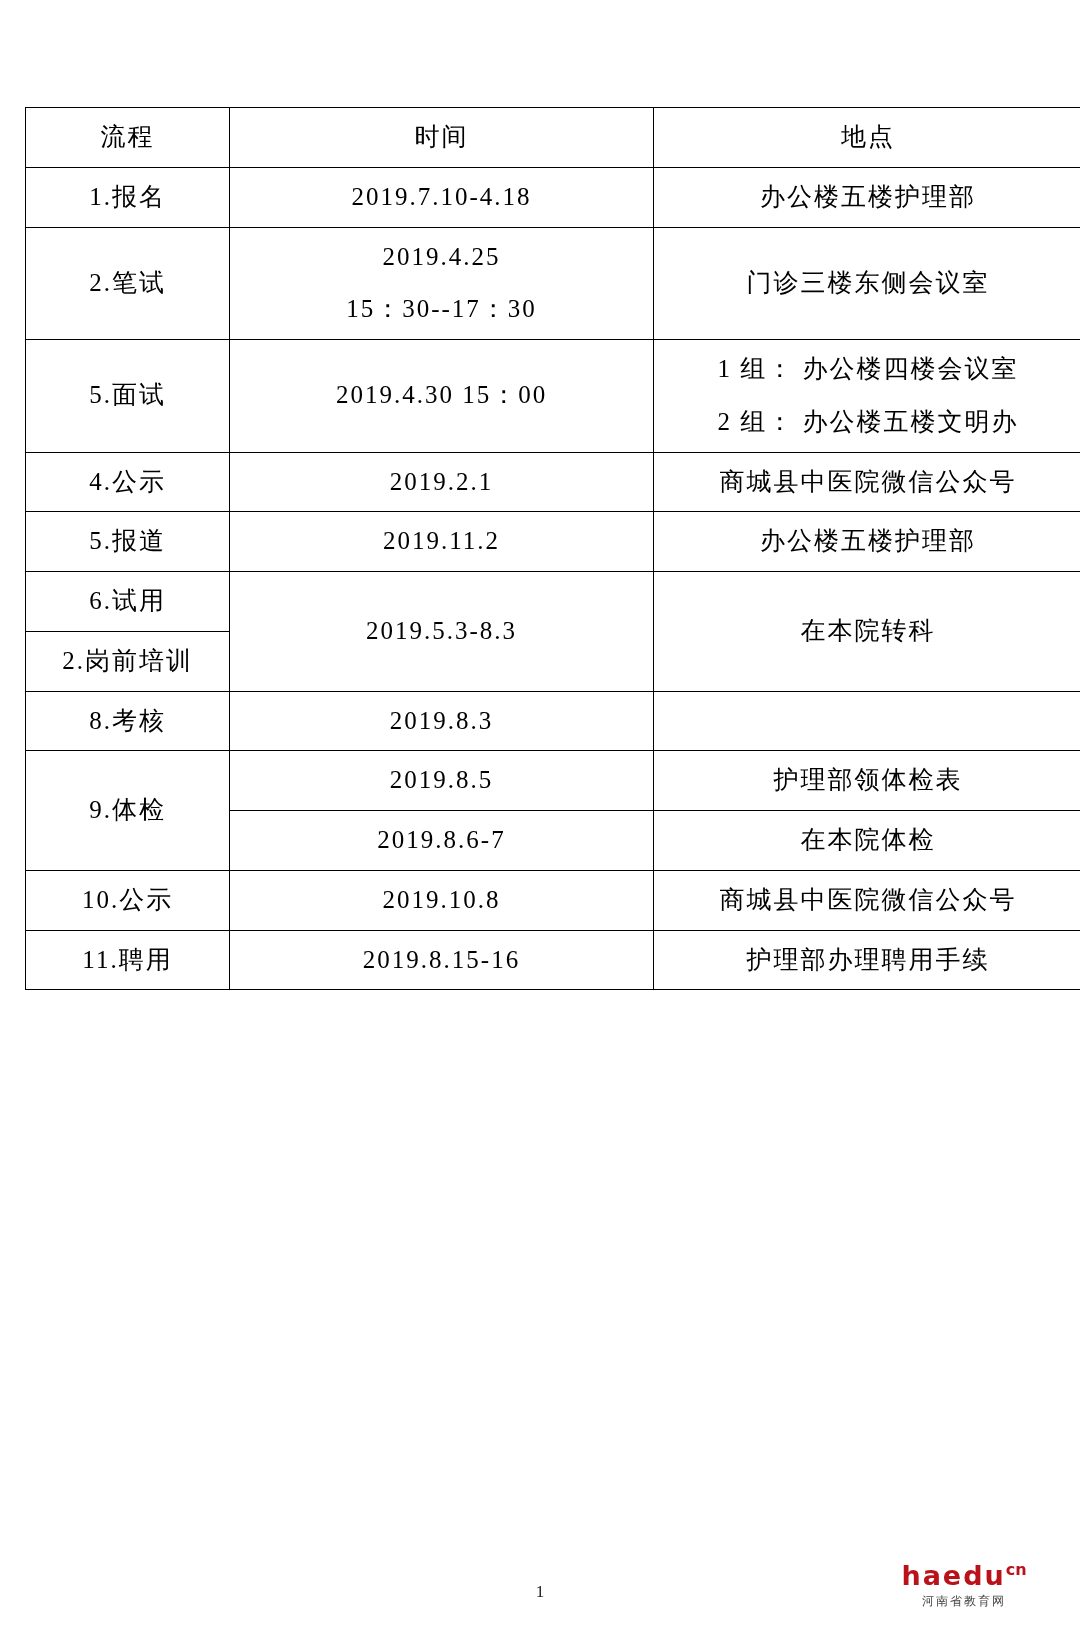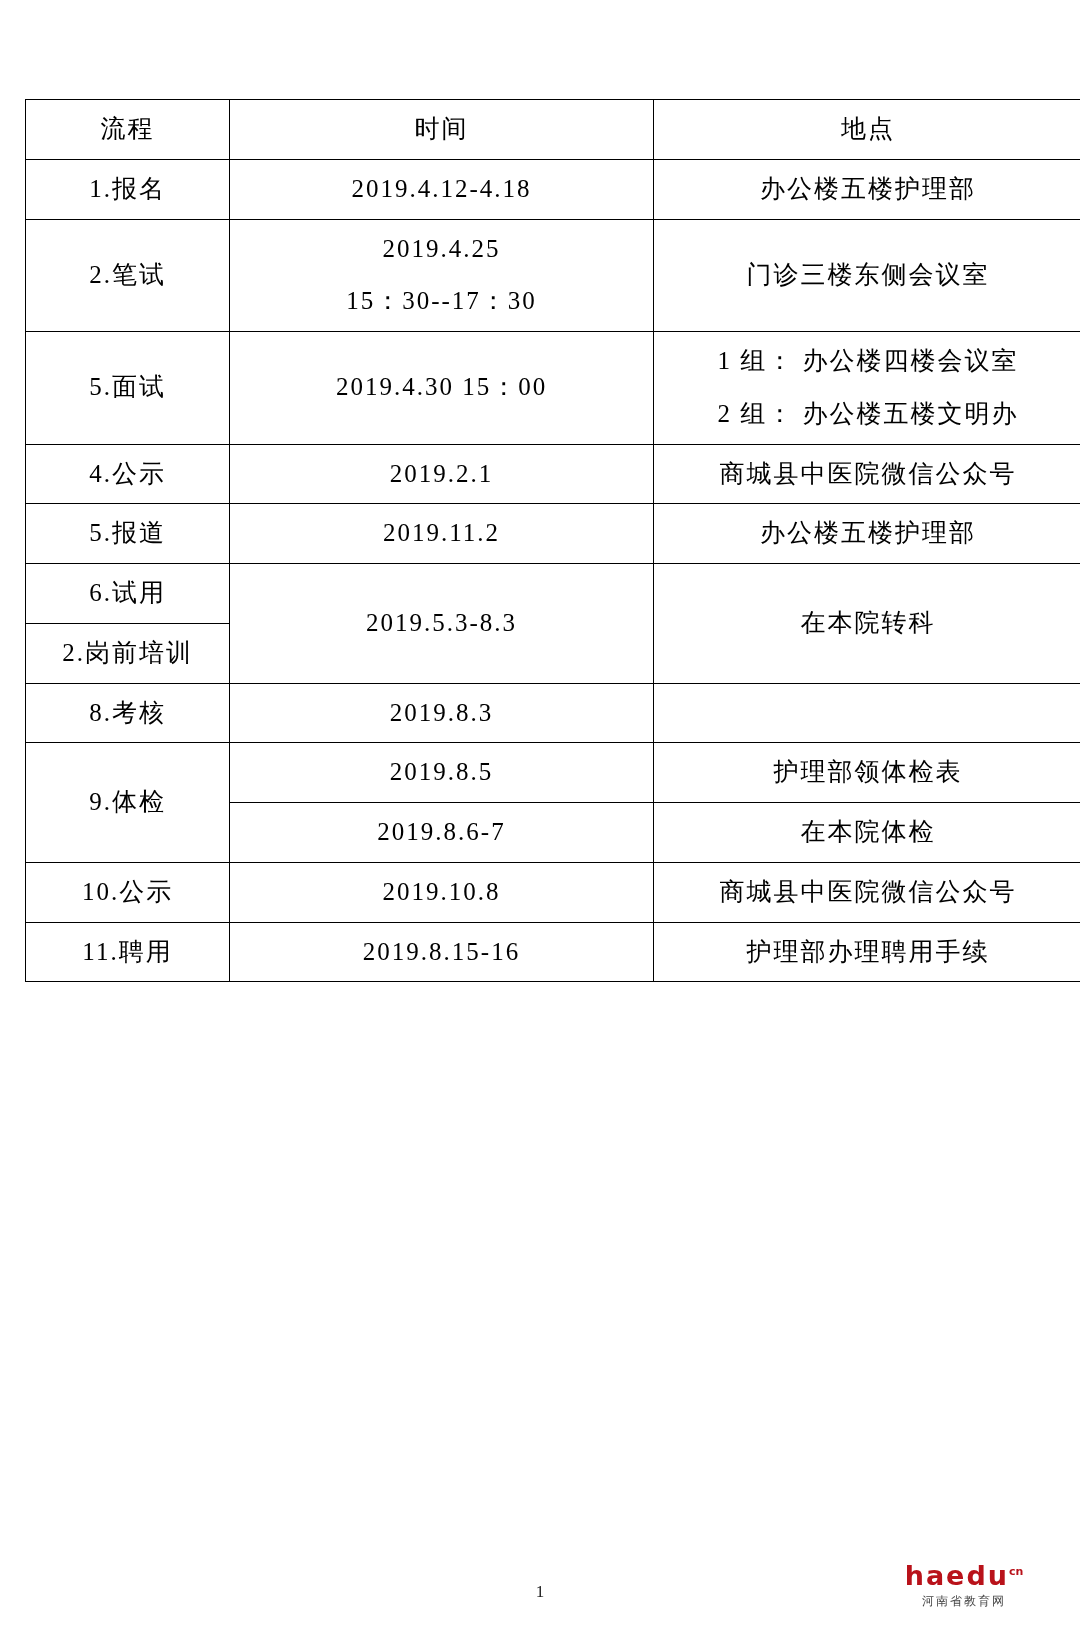--- a/index.html
+++ b/index.html
@@ -24,21 +24,21 @@
     text-align: center;
     font-family: "Liberation Serif", serif;
     font-weight: bold;
     font-size: 36px;
     letter-spacing: 3px;
     margin: 0;
     padding-top: 140px;
     color: #000;
   }
   .table-wrap {
-    margin: 4px auto;
+    margin: 12px auto;
     padding-top: 95px;
     width: 1030px;
   }
   table.schedule {
     border-collapse: collapse;
     width: 1030px;
     table-layout: fixed;
     margin: 0 auto;
   }
   table.schedule td {
@@ -83,21 +83,21 @@
   }
   .watermark .wm-logo {
     font-family: "DejaVu Sans", sans-serif;
     font-weight: bold;
     font-size: 27px;
     letter-spacing: 2px;
     color: #b9121a;
     line-height: 1;
   }
   .watermark .wm-logo .wm-sub {
-    font-size: 11px;
+    font-size: 16px;
     vertical-align: super;
     letter-spacing: 0;
   }
   .watermark .wm-text {
     margin-top: 4px;
     font-family: Liberation Serif, serif;
     font-size: 12px;
     letter-spacing: 2px;
     color: #444;
   }
@@ -112,21 +112,21 @@
     <table class="schedule">
       <tbody>
         <tr>
           <td class="col-step head">流程</td>
           <td class="col-time head">时间</td>
           <td class="col-place head">地点</td>
         </tr>
 
         <tr>
           <td class="col-step">1.报名</td>
-          <td class="col-time">2019.4.12-4.18</td>
+          <td class="col-time">2019.7.10-4.18</td>
           <td class="col-place">办公楼五楼护理部</td>
         </tr>
 
         <tr>
           <td class="col-step tall">2.笔试</td>
           <td class="col-time tall">
             <span class="cell-line">2019.4.25</span>
             <span class="cell-line">15：30--17：30</span>
           </td>
           <td class="col-place tall">门诊三楼东侧会议室</td>

